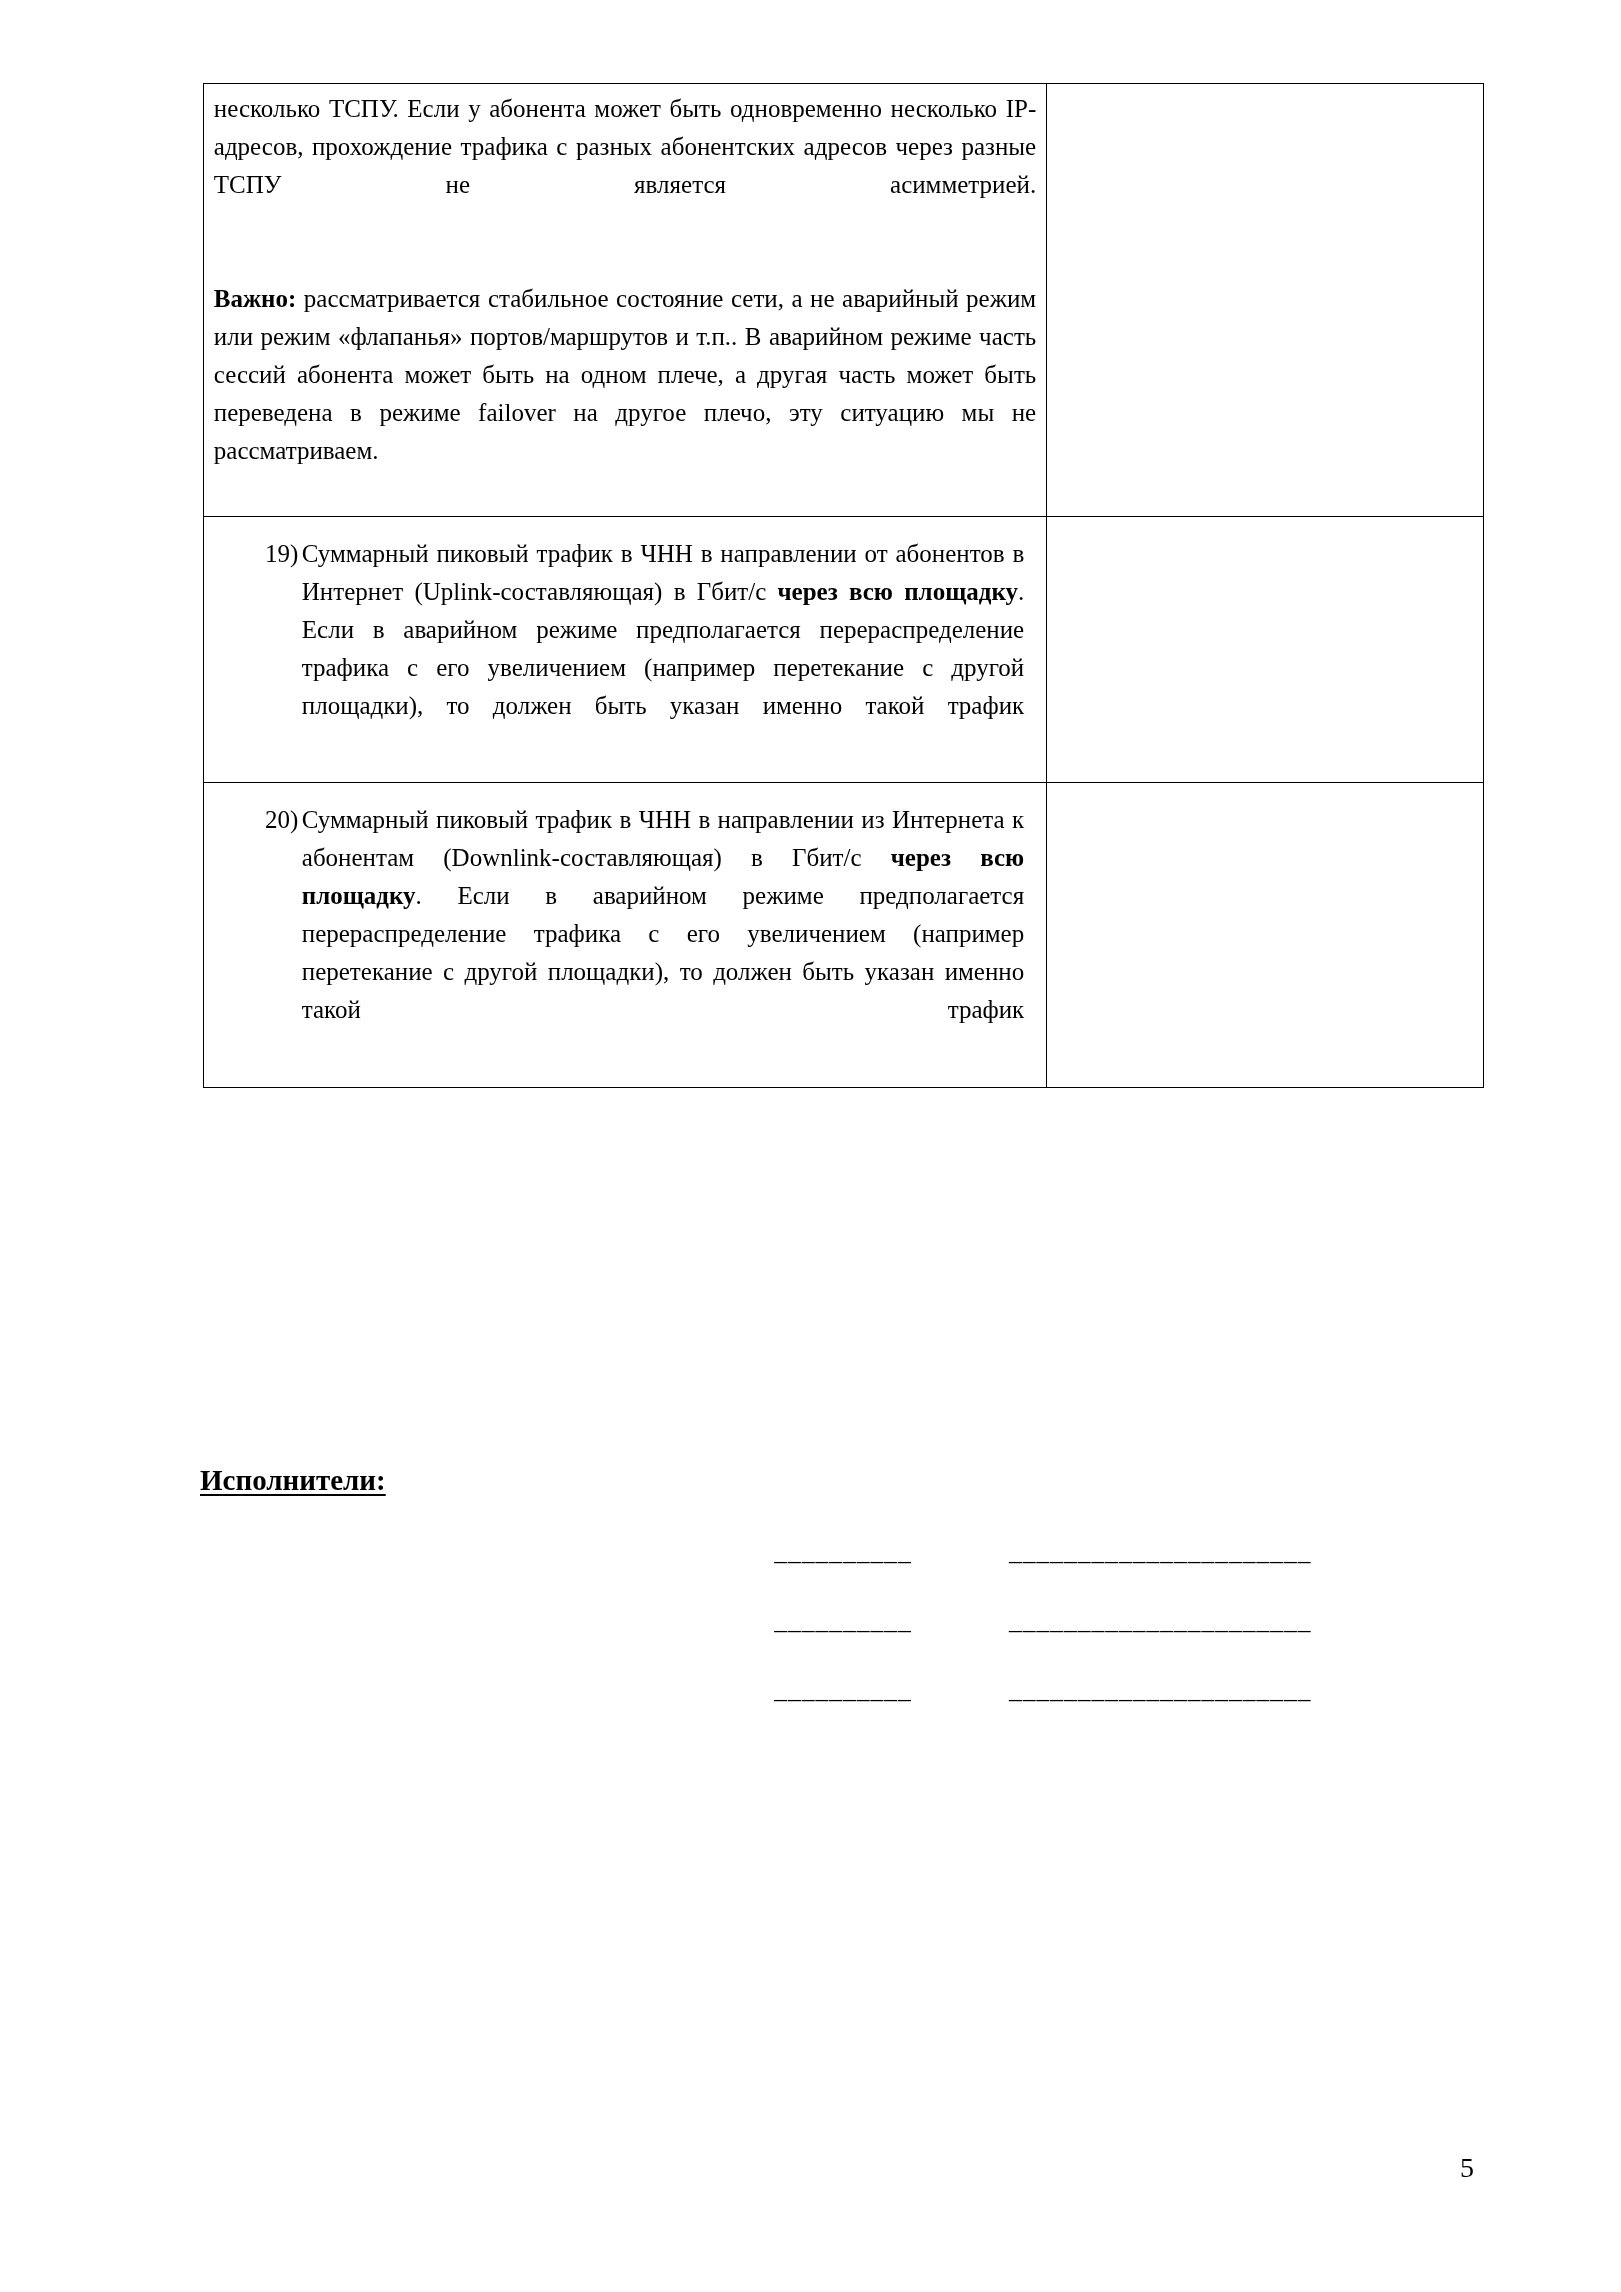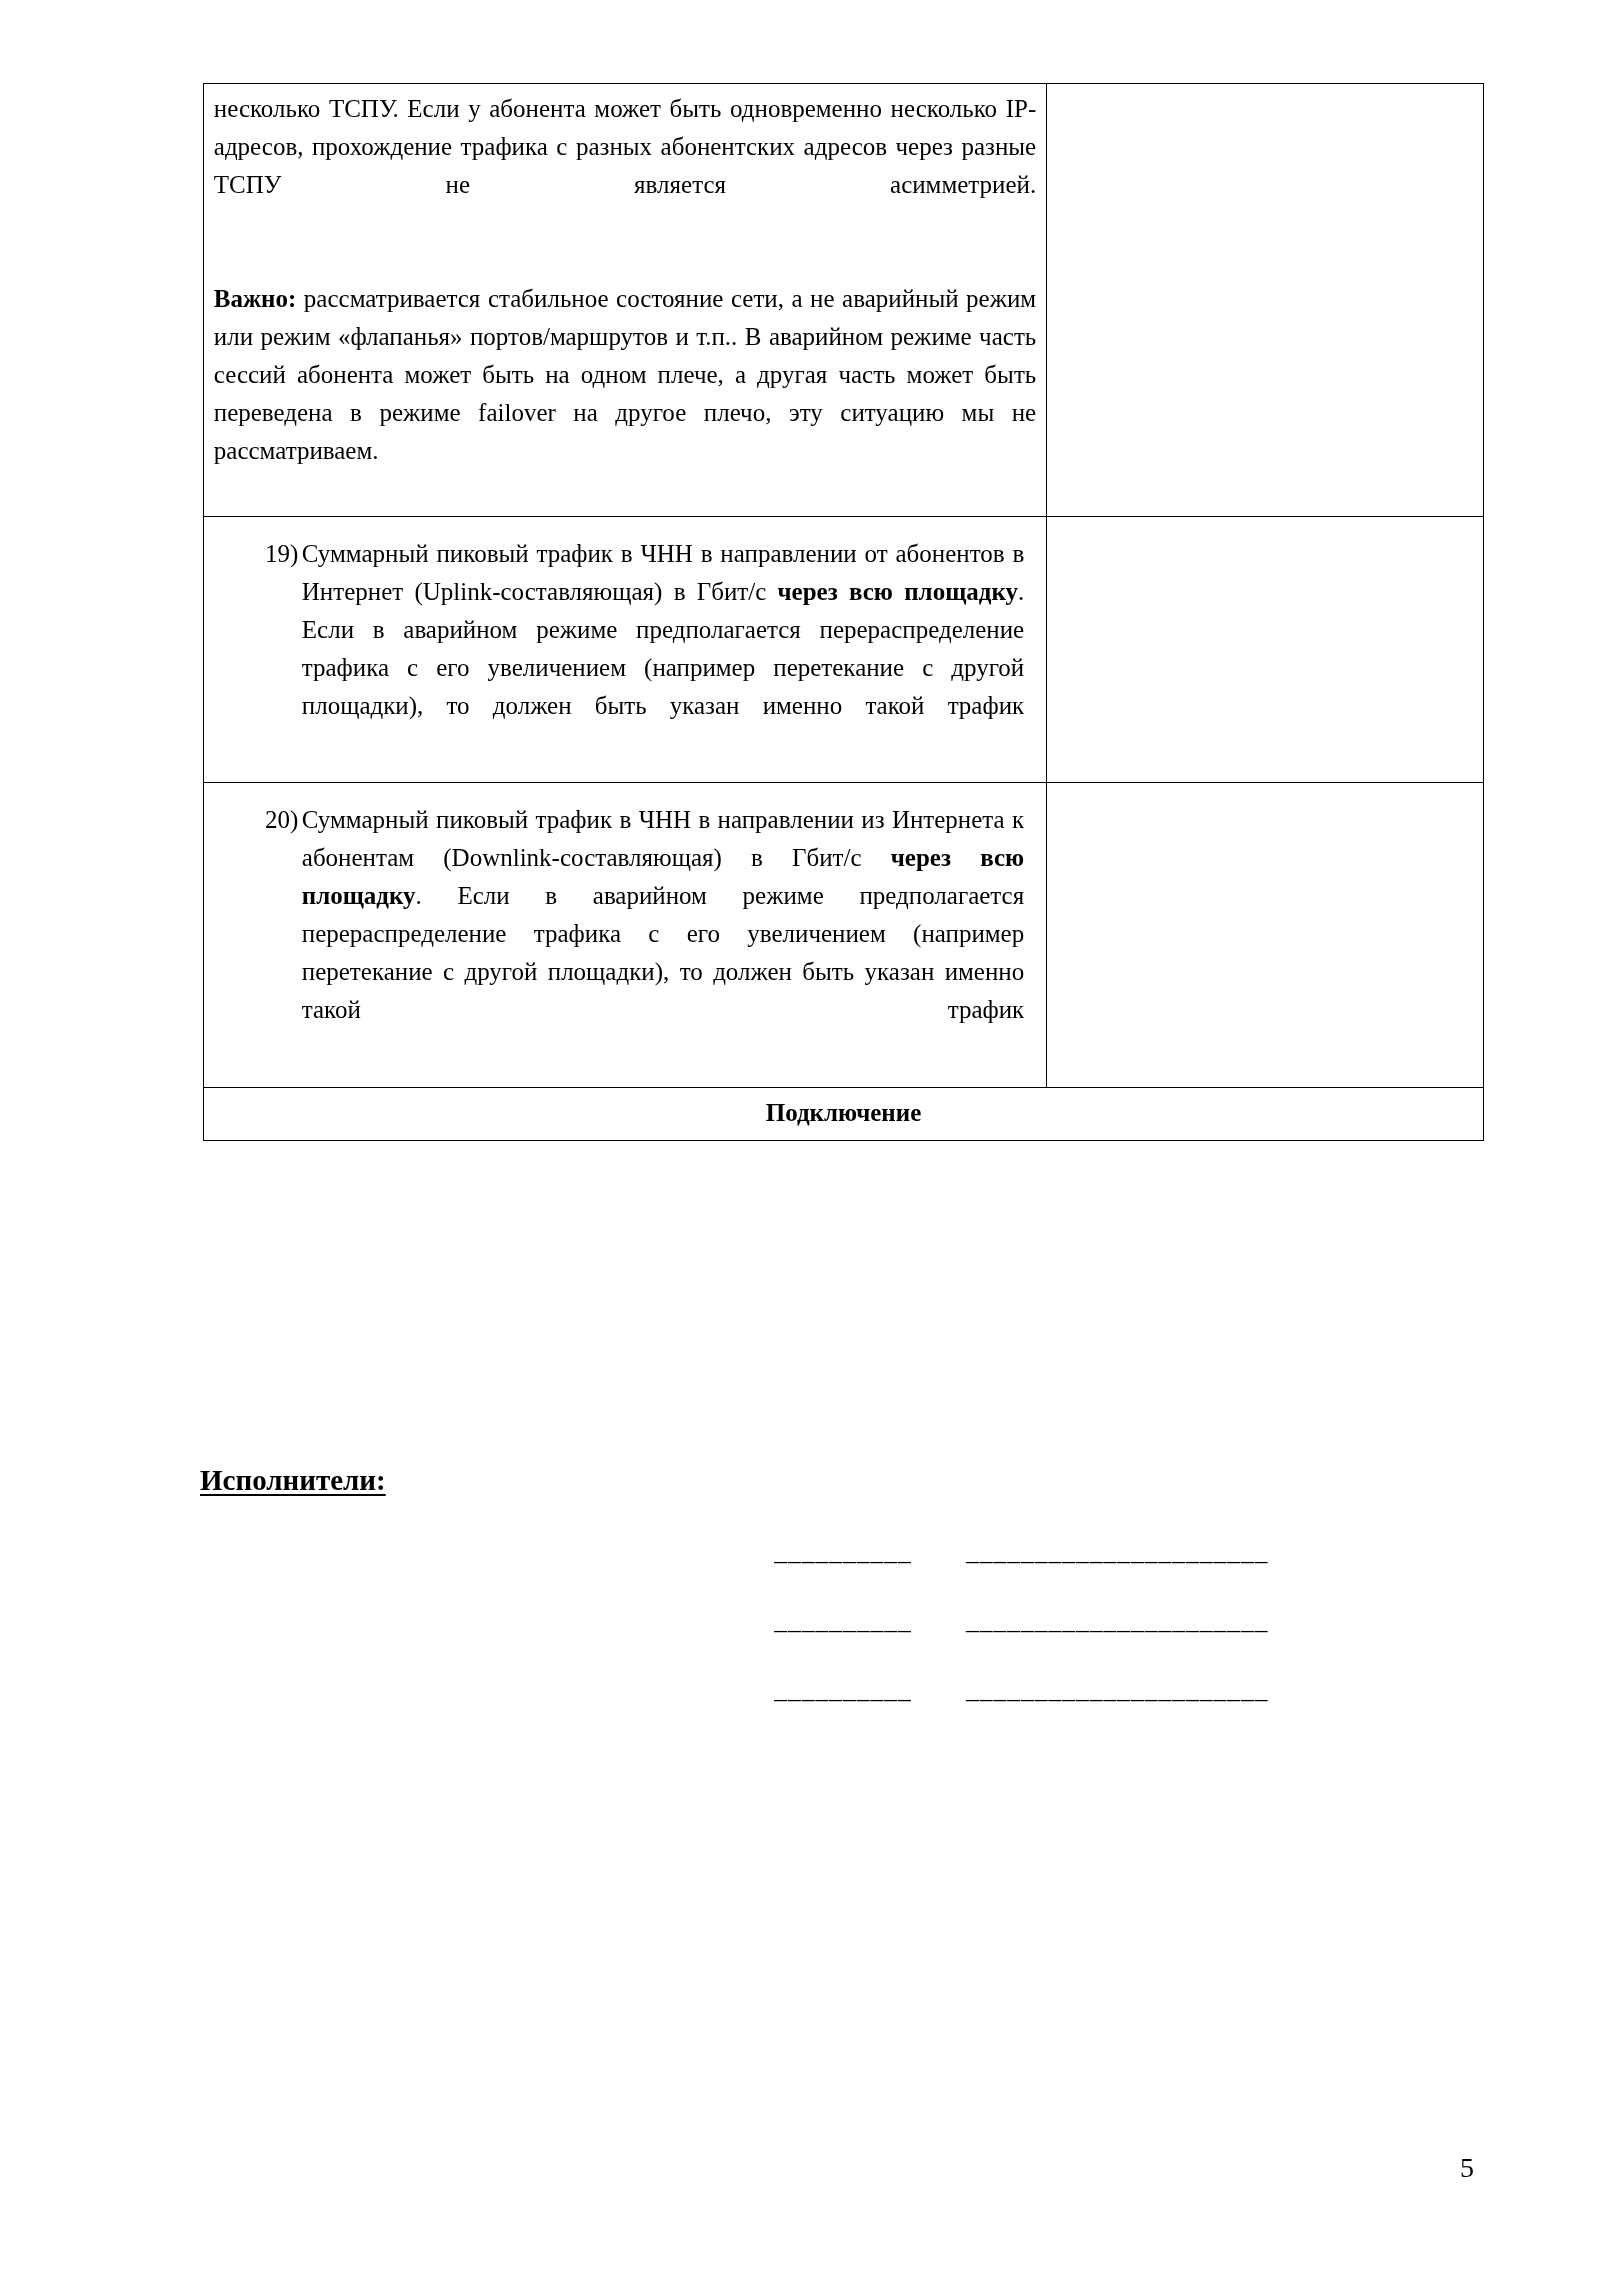--- a/index.html
+++ b/index.html
@@ -122,21 +122,21 @@
     letter-spacing: 0px;
     text-align: center;
   }
   .sig-short {
     width: 196px;
     white-space: nowrap;
     font-family: "Liberation Serif", serif;
     letter-spacing: 1px;
   }
   .sig-long {
-    margin-left: 25px;
+    margin-left: 68px;
     white-space: nowrap;
     letter-spacing: 1px;
     font-style: italic;
   }
 
   .page-number {
     position: absolute;
     right: 147px;
     top: 2152px;
     font-size: 28px;
@@ -186,23 +186,20 @@
           <div class="numitem">
             <span class="num">20)</span>
             <span class="txt"><span>Суммарный пиковый трафик в ЧНН в направлении из Интернета к абонентам (Downlink-составляющая) в Гбит/с </span><b>через всю площадку</b><span>. Если в аварийном режиме предполагается перераспределение трафика с его увеличением (например перетекание с другой площадки), то должен быть указан именно такой трафик</span></span>
           </div>
         </td>
         <td class="col-right">
           <span></span>
         </td>
       </tr>
 
-      <tr class="section-row">
-        <td colspan="2">Подключение</td>
-      </tr>
 
 
 
 
     </tbody>
   </table>
 
   <div class="performers-title">Исполнители:</div>
 
   <div class="sig-block">

